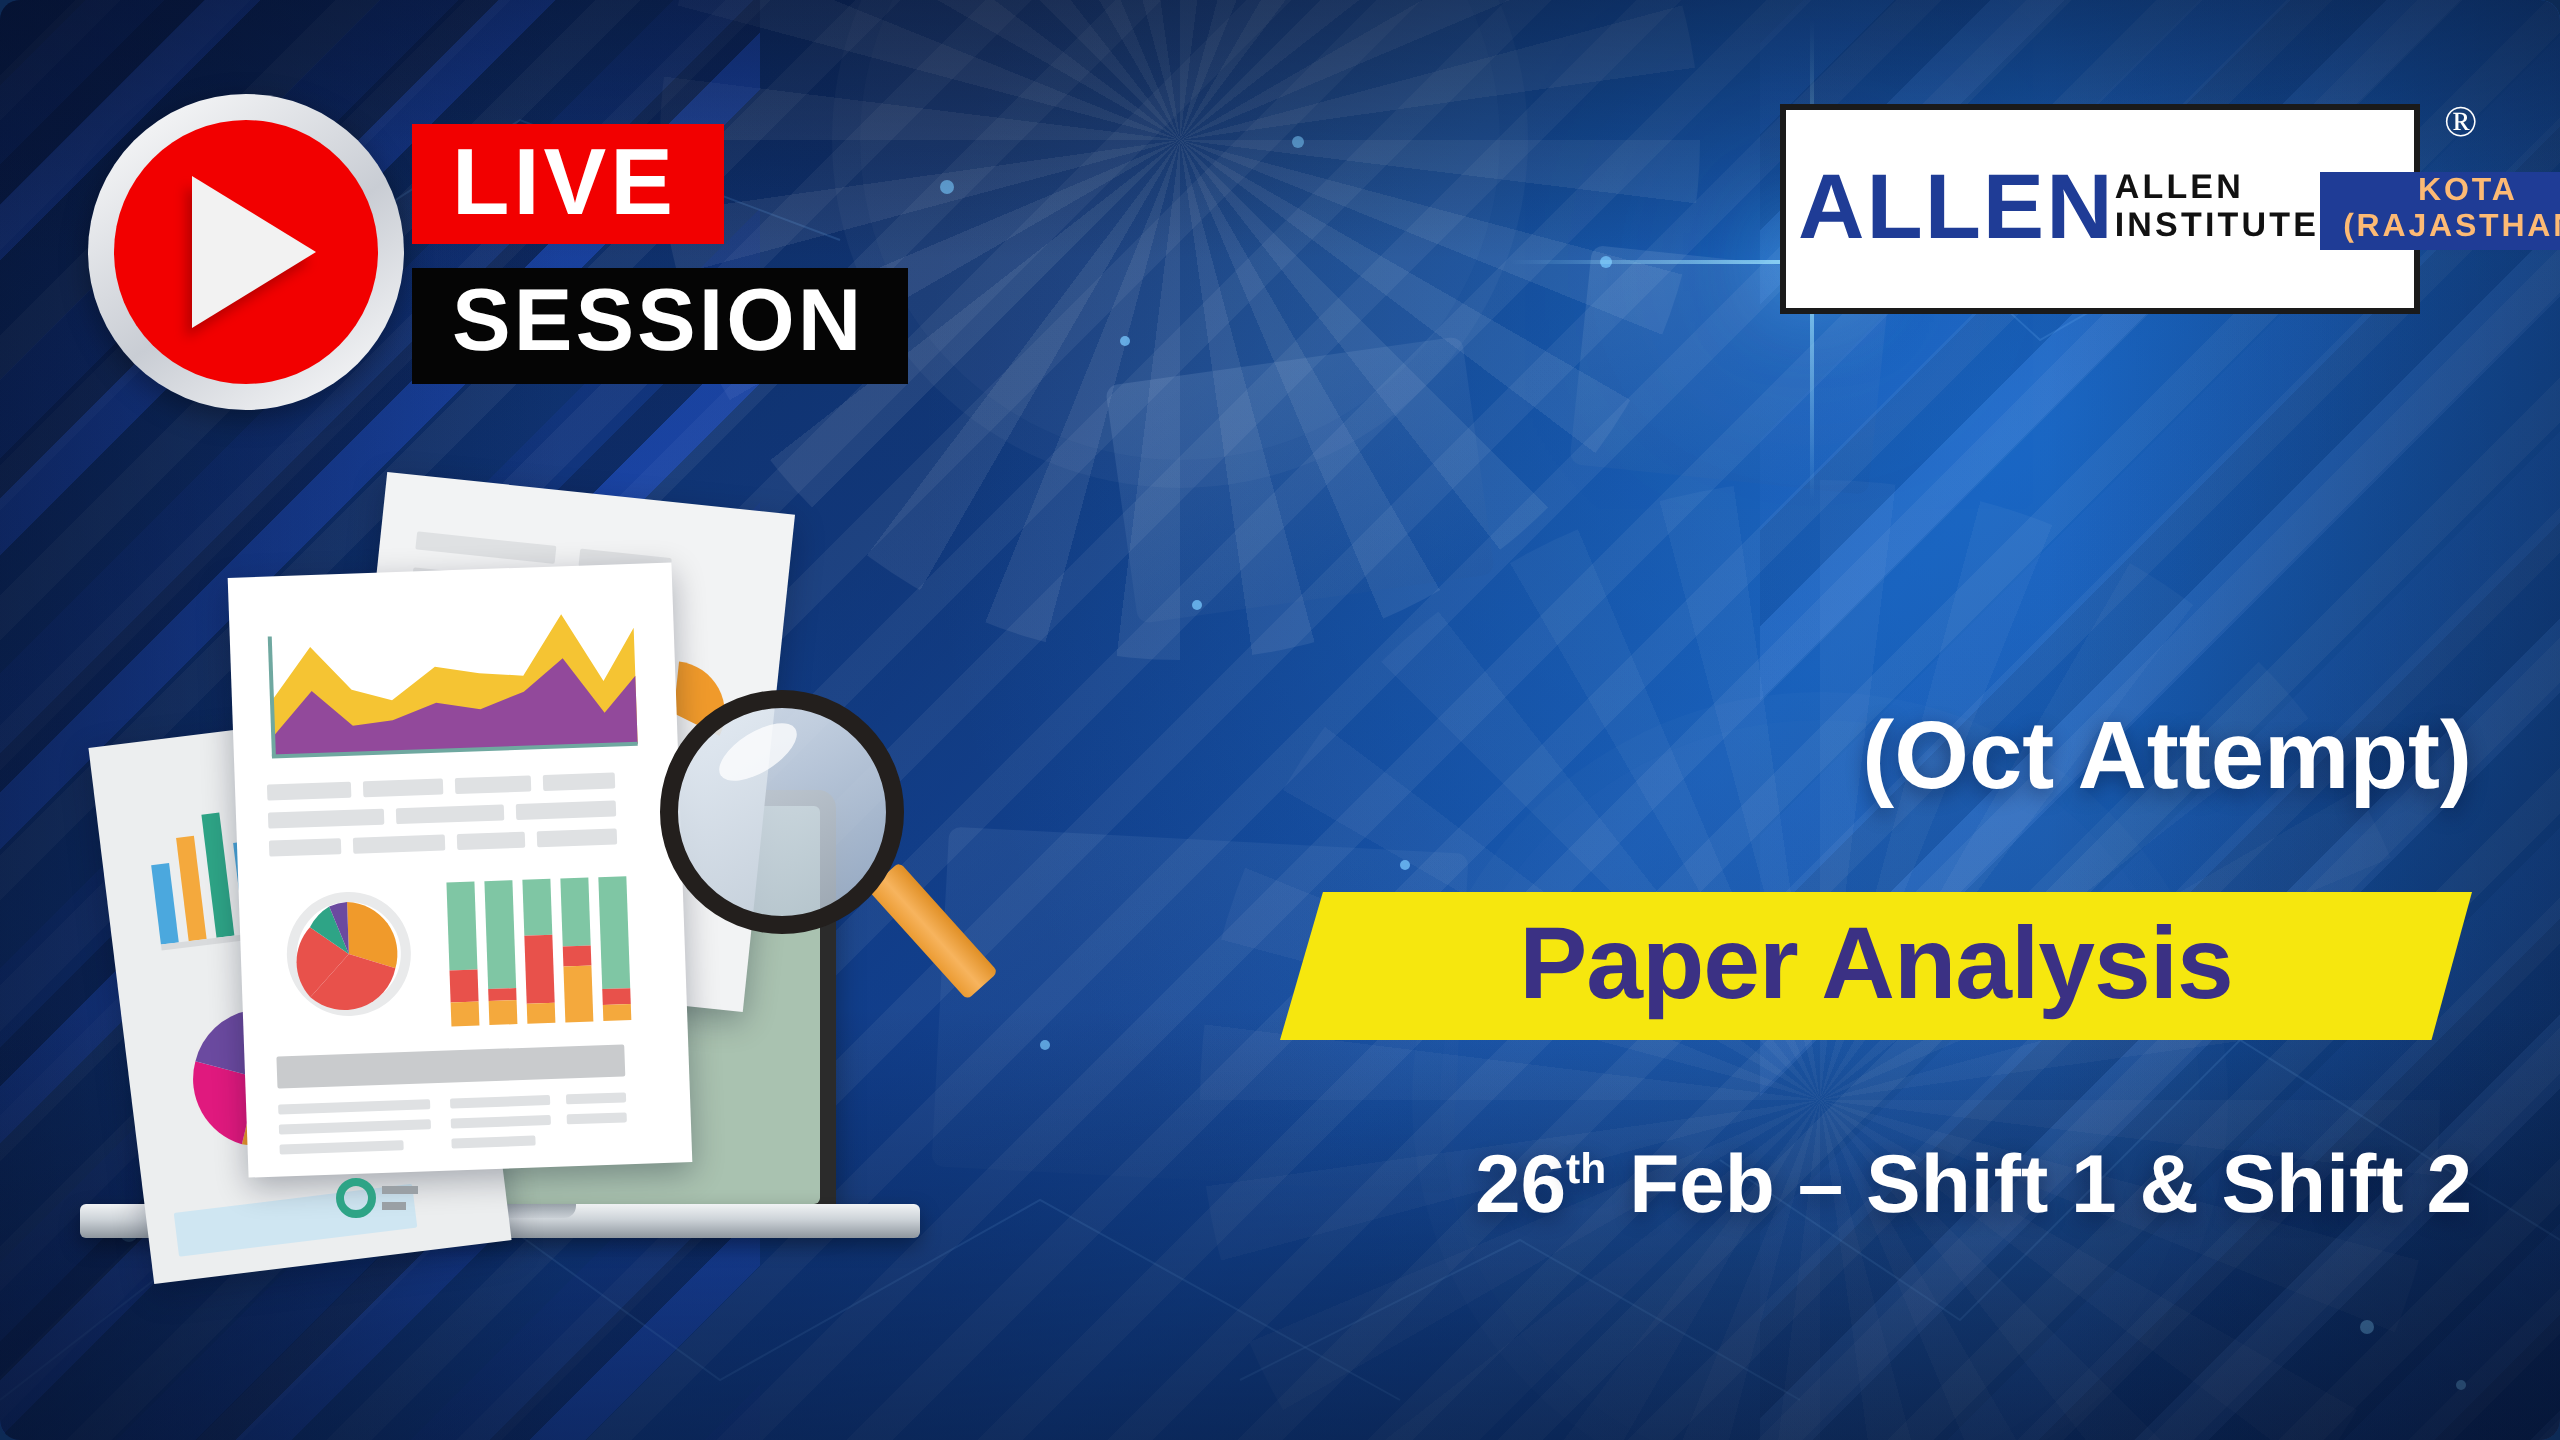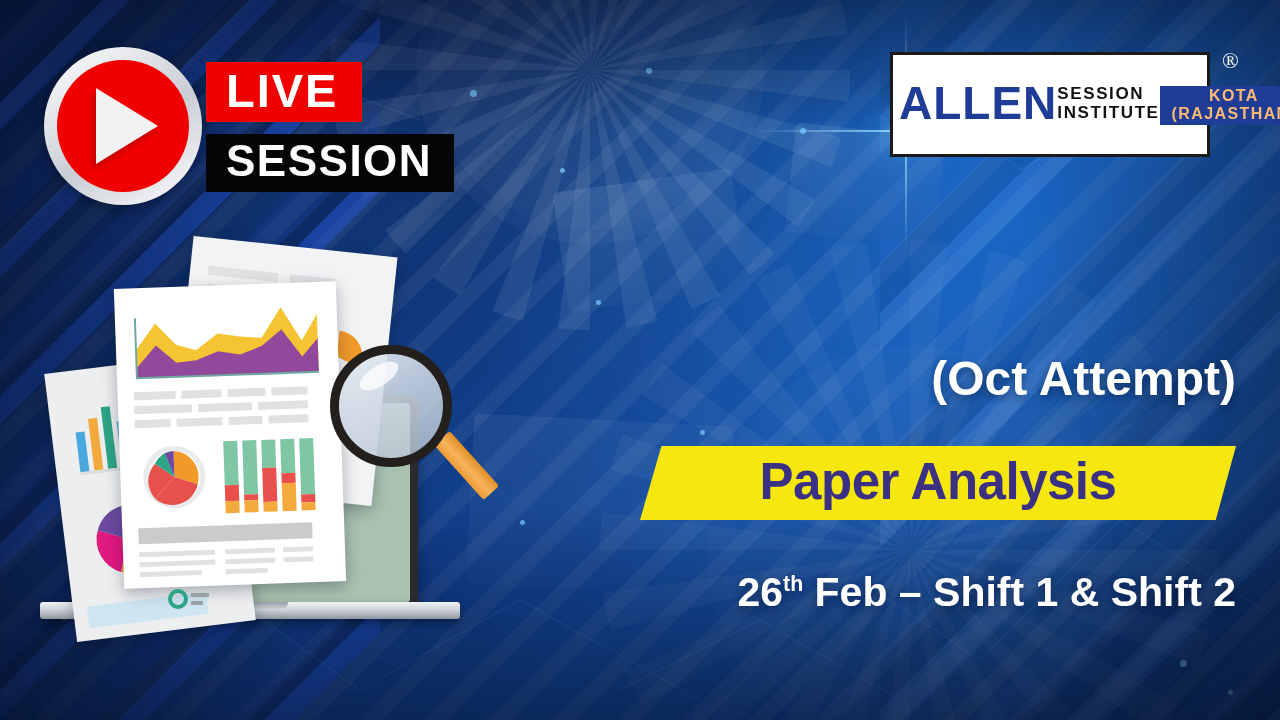--- a/index.html
+++ b/index.html
@@ -4,20 +4,21 @@
 <style>
   html,body{margin:0;padding:0;}
   body{
     width:1280px;height:720px;overflow:hidden;
     font-family:"Liberation Sans", sans-serif;
     background:#0d2a55;
   }
   #stage{
     position:relative;width:1280px;height:720px;overflow:hidden;
     background:#0c2a57;
+    border-radius:10px;
   }
 
   
   .bg-base{
     position:absolute;inset:0;
     background:
       radial-gradient(circle at 78% 30%, rgba(30,120,220,.55) 0%, rgba(13,50,110,0) 48%),
       radial-gradient(circle at 30% 78%, rgba(16,60,140,.75) 0%, rgba(10,32,80,0) 55%),
       linear-gradient(135deg,#0a2050 0%,#11346e 35%,#1653a8 62%,#0c2d63 100%);
   }
@@ -290,21 +291,21 @@
   <div class="live-box">
     <span>LIVE</span>
   </div>
   <div class="session-box">
     <span>SESSION</span>
   </div>
 
   <div class="logo">
     <div class="logo-right">
       <div class="logo-allen">ALLEN</div>
-      <div class="logo-career">SESSION INSTITUTE</div>
+      <div class="logo-career">ALLEN INSTITUTE</div>
       <div class="logo-kota">KOTA  (RAJASTHAN)</div>
     </div>
   </div>
   <div class="reg">®</div>
 
   <div class="title-sub">(Oct Attempt)</div>
 
   <div class="banner">
     <span>Paper Analysis</span>
   </div>

